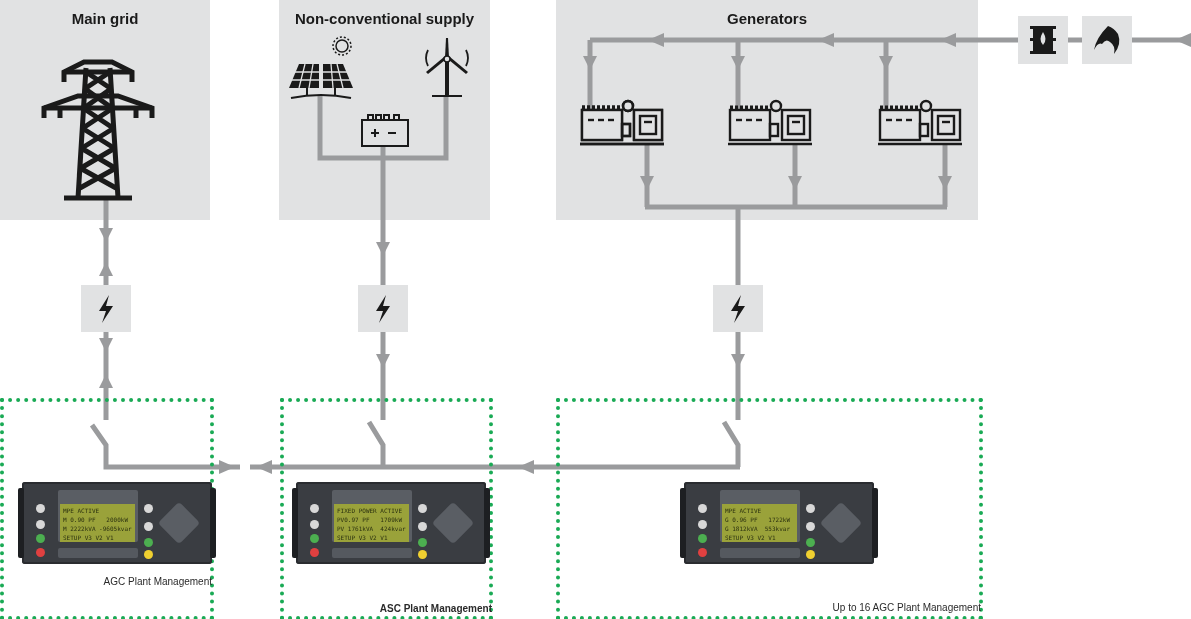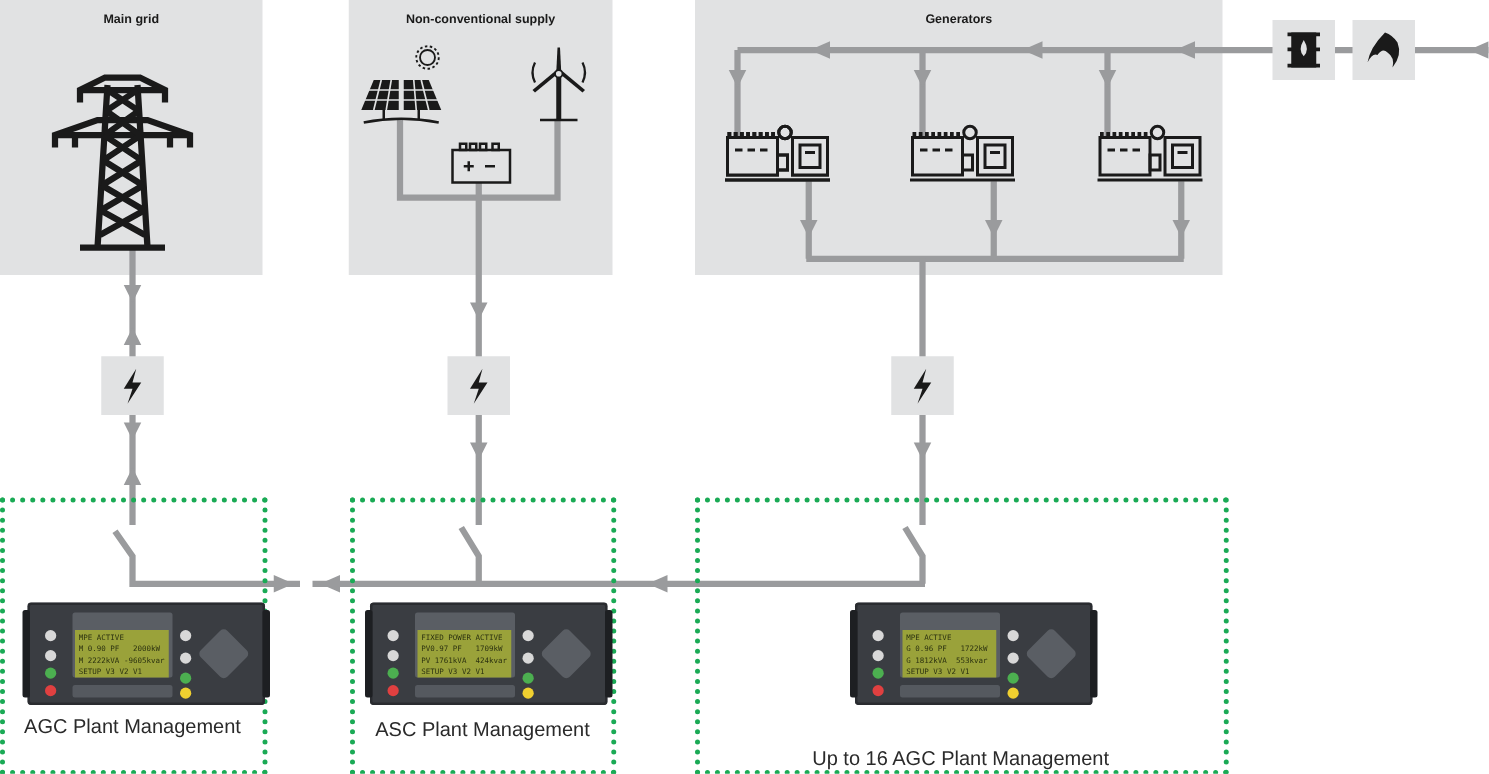--- a/index.html
+++ b/index.html
@@ -1,21 +1,21 @@
 <!DOCTYPE html>
 <html><head>
 <meta charset="utf-8">
 <style>
   html,body{margin:0;padding:0;background:#fff;}
   body{width:1191px;height:619px;position:relative;overflow:hidden;font-family:"Liberation Sans",sans-serif;}
   .panel{position:absolute;background:#e1e2e3;}
-  .panel-title{position:absolute;left:0;right:0;top:10px;text-align:center;font-weight:bold;font-size:10px;color:#1a1a1a;}
+  .panel-title{position:absolute;left:0;right:0;top:10px;text-align:center;font-weight:bold;font-size:15px;color:#1a1a1a;}
   svg.layer{position:absolute;left:0;top:0;}
   .zone{position:absolute;border:4px dotted #1aaa55;border-image:none;}
-  .caption{position:absolute;text-align:center;font-size:16px;color:#2a2a2a;line-height:21px;}
+  .caption{position:absolute;text-align:right;font-size:10px;color:#2a2a2a;line-height:21px;}
   .ctrl{position:absolute;width:190px;height:82px;background:#3a3d42;border-radius:3px;box-shadow:inset 0 0 0 2px #2a2c30;}
   .ctrl .side{position:absolute;top:6px;width:6px;height:70px;background:#1d1f22;border-radius:2px;}
   .ctrl .lcd{position:absolute;left:38px;top:22px;width:75px;height:38px;background:#9aa23a;color:#2c3210;font-family:"DejaVu Sans Mono",monospace;font-size:6px;line-height:9px;padding:2px 3px;box-sizing:border-box;overflow:hidden;white-space:pre;}
   .ctrl .top{position:absolute;left:36px;top:8px;width:80px;height:52px;background:#5a5e64;border-radius:2px;}
   .ctrl .btn{position:absolute;width:9px;height:9px;border-radius:50%;background:#d8d8d8;}
   .ctrl .bar{position:absolute;left:36px;top:66px;width:80px;height:10px;background:#55595f;border-radius:2px;}
   .ctrl .pad{position:absolute;width:30px;height:30px;background:#5a5e64;transform:rotate(45deg);border-radius:4px;}
 </style>
 </head>
 <body>
@@ -283,18 +283,18 @@
     <div class="btn" style="left:122px;top:40px"></div>
   <div class="btn" style="left:122px;top:56px;background:#4caf50"></div>
     <div class="btn" style="left:122px;top:68px;background:#f0d030"></div>
   <div class="bar"></div>
   <div class="pad" style="left:142px;top:26px"></div>
 </div>
 
 <div class="caption" style="left:0;top:571px;width:212px;">
   <div>AGC Plant Management</div>
 </div>
-<div class="caption" style="left:280px;top:574px;width:212px;">
+<div class="caption" style="left:280px;top:598px;width:212px;font-weight:bold;">
   <div>ASC Plant Management</div>
 </div>
 <div class="caption" style="left:556px;top:571px;width:425px;margin-top:26px;">
   <div>Up to 16 AGC Plant Management</div>
 </div>
 
 </body></html>

